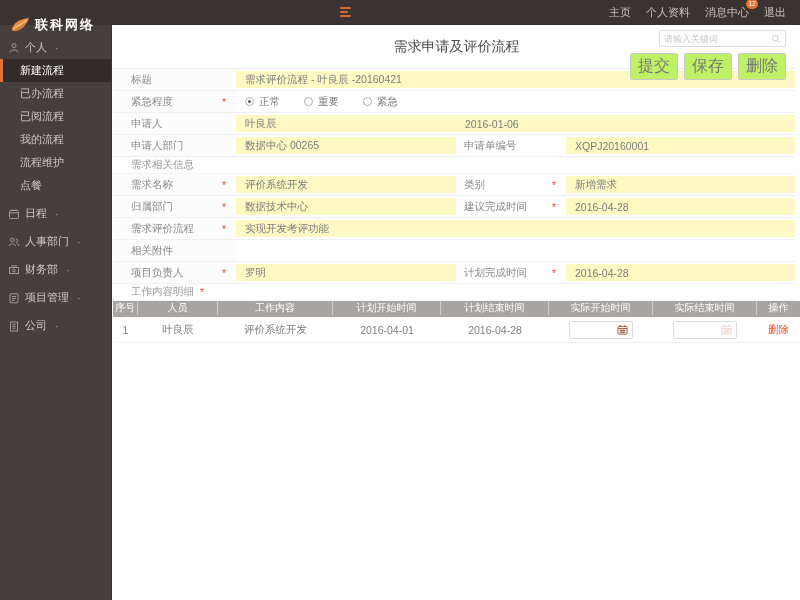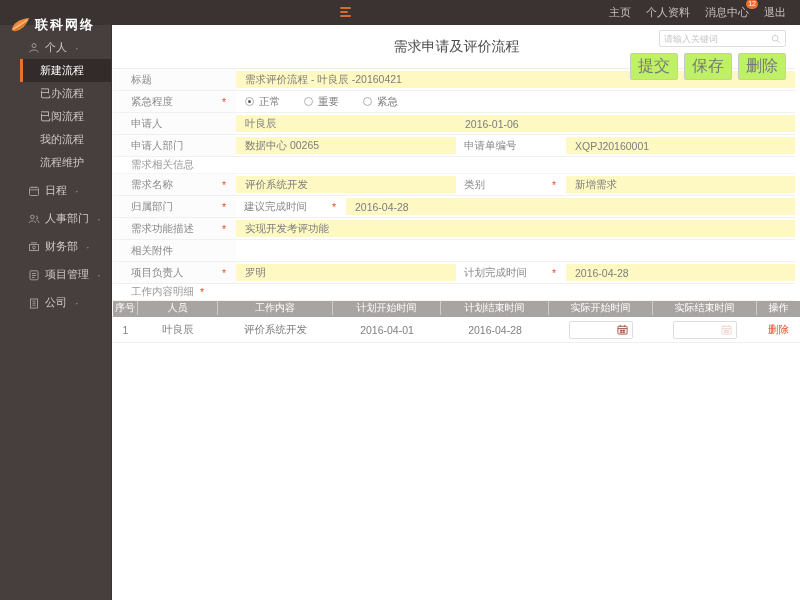--- a/index.html
+++ b/index.html
@@ -15,21 +15,21 @@
   .collapse i { display:block; height:2px; margin-bottom:2px; background:#d96a2e; border-radius:1px; }
   .collapse i:nth-child(1){ width:11px; } .collapse i:nth-child(2){ width:8px; } .collapse i:nth-child(3){ width:11px; }
   .topnav { margin-left:auto; display:flex; align-items:center; gap:15px; padding-right:14px; }
   .topnav a { color:#c9c2bf; font-size:11px; text-decoration:none; position:relative; cursor:pointer; }
   .msg-badge { position:absolute; top:-6px; right:-9px; min-width:11px; height:10px; line-height:10px;
                background:#e8702d; color:#fff; font-size:7px; text-align:center;
                border-radius:6px; padding:0 2px; }
 
   
   .sidebar { position:absolute; left:0; top:25px; width:112px; height:575px;
-             background:#463f3e; border-right:1px solid #3a3434; padding-top:6px;padding-left:20px; }
+             background:#463f3e; border-right:1px solid #3a3434; padding-top:6px; }
   .side-item { height:23px; display:flex; align-items:center; font-size:11px;
                color:#cfc8c5; cursor:pointer; }
   .side-group { padding-left:8px; gap:5px; margin-top:5px; }
   .side-group .gcaret { font-size:11px; color:#a39b97; margin-left:3px; }
   .side-sub { padding-left:20px; }
   .side-sub.active { background:#322b2a; border-left:3px solid #e8702d; padding-left:17px; color:#fff; }
   .side-badge { margin-left:auto; margin-right:10px; color:#b9b2ae; font-size:10px; }
   .sicon { width:12px; height:12px; flex:0 0 12px; }
   .sicon path,.sicon rect,.sicon circle,.sicon line { stroke:#a29a96; fill:none; stroke-width:1; }
 
@@ -129,20 +129,23 @@
   </div>
   <div class="side-item side-sub">
     <span>已阅流程</span>
   </div>
   <div class="side-item side-sub">
     <span>我的流程</span>
   </div>
   <div class="side-item side-sub">
     <span>流程维护</span>
   </div>
+  <div class="side-item side-sub">
+    <span>点餐</span>
+  </div>
   <div class="side-item side-group">
     <svg class="sicon" viewBox="0 0 12 12">
       <rect x="1.5" y="2.5" width="9" height="8" rx="1"></rect>
         <line x1="1.5" y1="4.8" x2="10.5" y2="4.8"></line>
       <line x1="4" y1="1.2" x2="4" y2="3"></line>
         <line x1="8" y1="1.2" x2="8" y2="3"></line>
     </svg>
     <span>日程</span>
     <span class="gcaret">·</span>
   </div>
@@ -282,32 +285,35 @@
       <div class="val">
           <span>新增需求</span>
         </div>
     </div>
 
     <div class="frow">
       <div class="lbl">
           <span>归属部门</span>
           <span class="star">*</span>
         </div>
+      <div class="val half">
+          <span>数据技术中心</span>
+        </div>
       <div class="lbl2">
           <span>建议完成时间</span>
           <span class="star">*</span>
         </div>
       <div class="val">
           <span>2016-04-28</span>
         </div>
     </div>
 
     <div class="frow">
       <div class="lbl">
-          <span>需求功能描述</span>
+          <span>需求评价流程</span>
           <span class="star">*</span>
         </div>
       <div class="val">
           <span>实现开发考评功能</span>
         </div>
     </div>
 
     <div class="frow">
       <div class="lbl">
           <span>相关附件</span>

